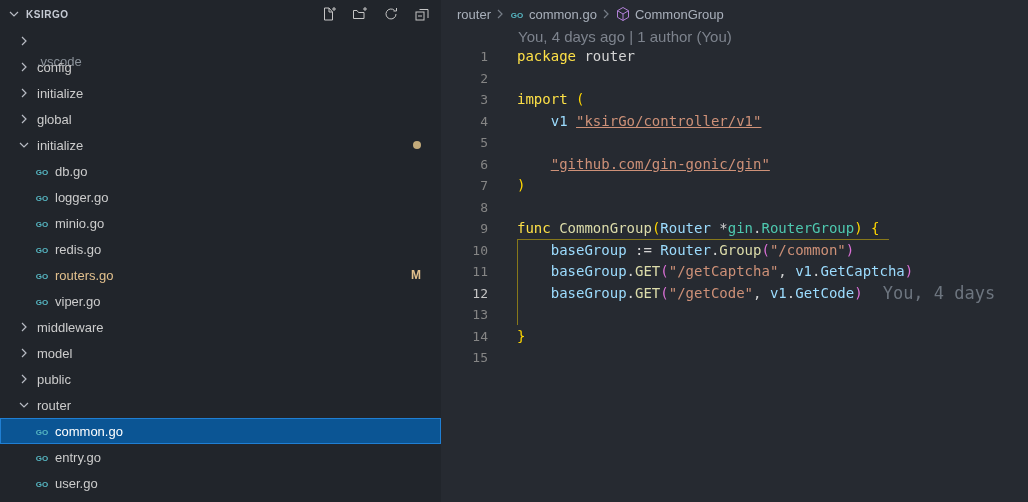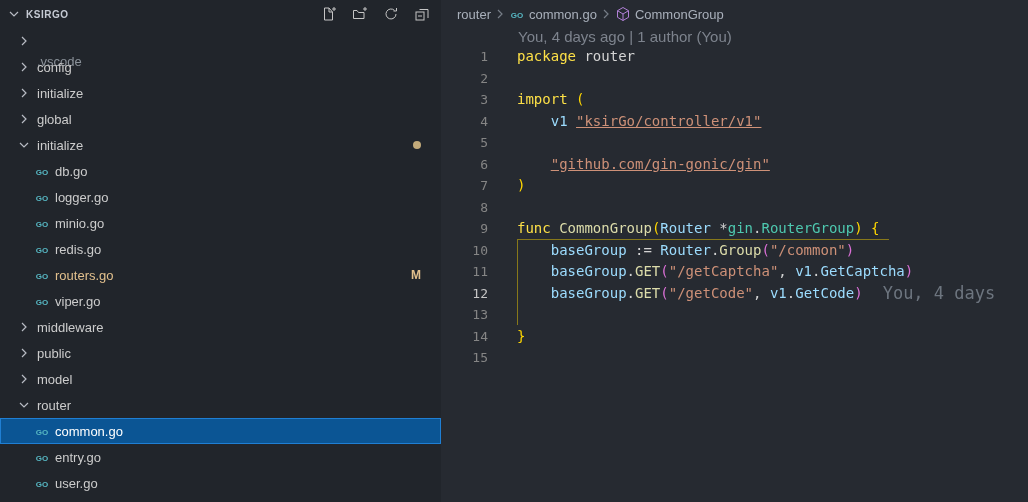--- a/index.html
+++ b/index.html
@@ -207,30 +207,30 @@
           </span>
           <span class="tree-label">middleware</span>
           <span class="spacer"></span>
         </div>
         <div class="tree-row depth0">
           <span class="icon chev">
             <svg width="16" height="16" viewBox="0 0 16 16">
               <path d="M6 4l4 4-4 4" fill="none" stroke="currentColor" stroke-width="1.2"></path>
             </svg>
           </span>
+          <span class="tree-label">model</span>
+          <span class="spacer"></span>
+        </div>
+        <div class="tree-row depth0">
+          <span class="icon chev">
+            <svg width="16" height="16" viewBox="0 0 16 16">
+              <path d="M6 4l4 4-4 4" fill="none" stroke="currentColor" stroke-width="1.2"></path>
+            </svg>
+          </span>
           <span class="tree-label">public</span>
-          <span class="spacer"></span>
-        </div>
-        <div class="tree-row depth0">
-          <span class="icon chev">
-            <svg width="16" height="16" viewBox="0 0 16 16">
-              <path d="M6 4l4 4-4 4" fill="none" stroke="currentColor" stroke-width="1.2"></path>
-            </svg>
-          </span>
-          <span class="tree-label">model</span>
           <span class="spacer"></span>
         </div>
         <div class="tree-row depth0">
           <span class="icon chev">
             <svg width="16" height="16" viewBox="0 0 16 16">
               <path d="M4 6l4 4 4-4" fill="none" stroke="currentColor" stroke-width="1.2"></path>
             </svg>
           </span>
           <span class="tree-label">router</span>
           <span class="spacer"></span>

